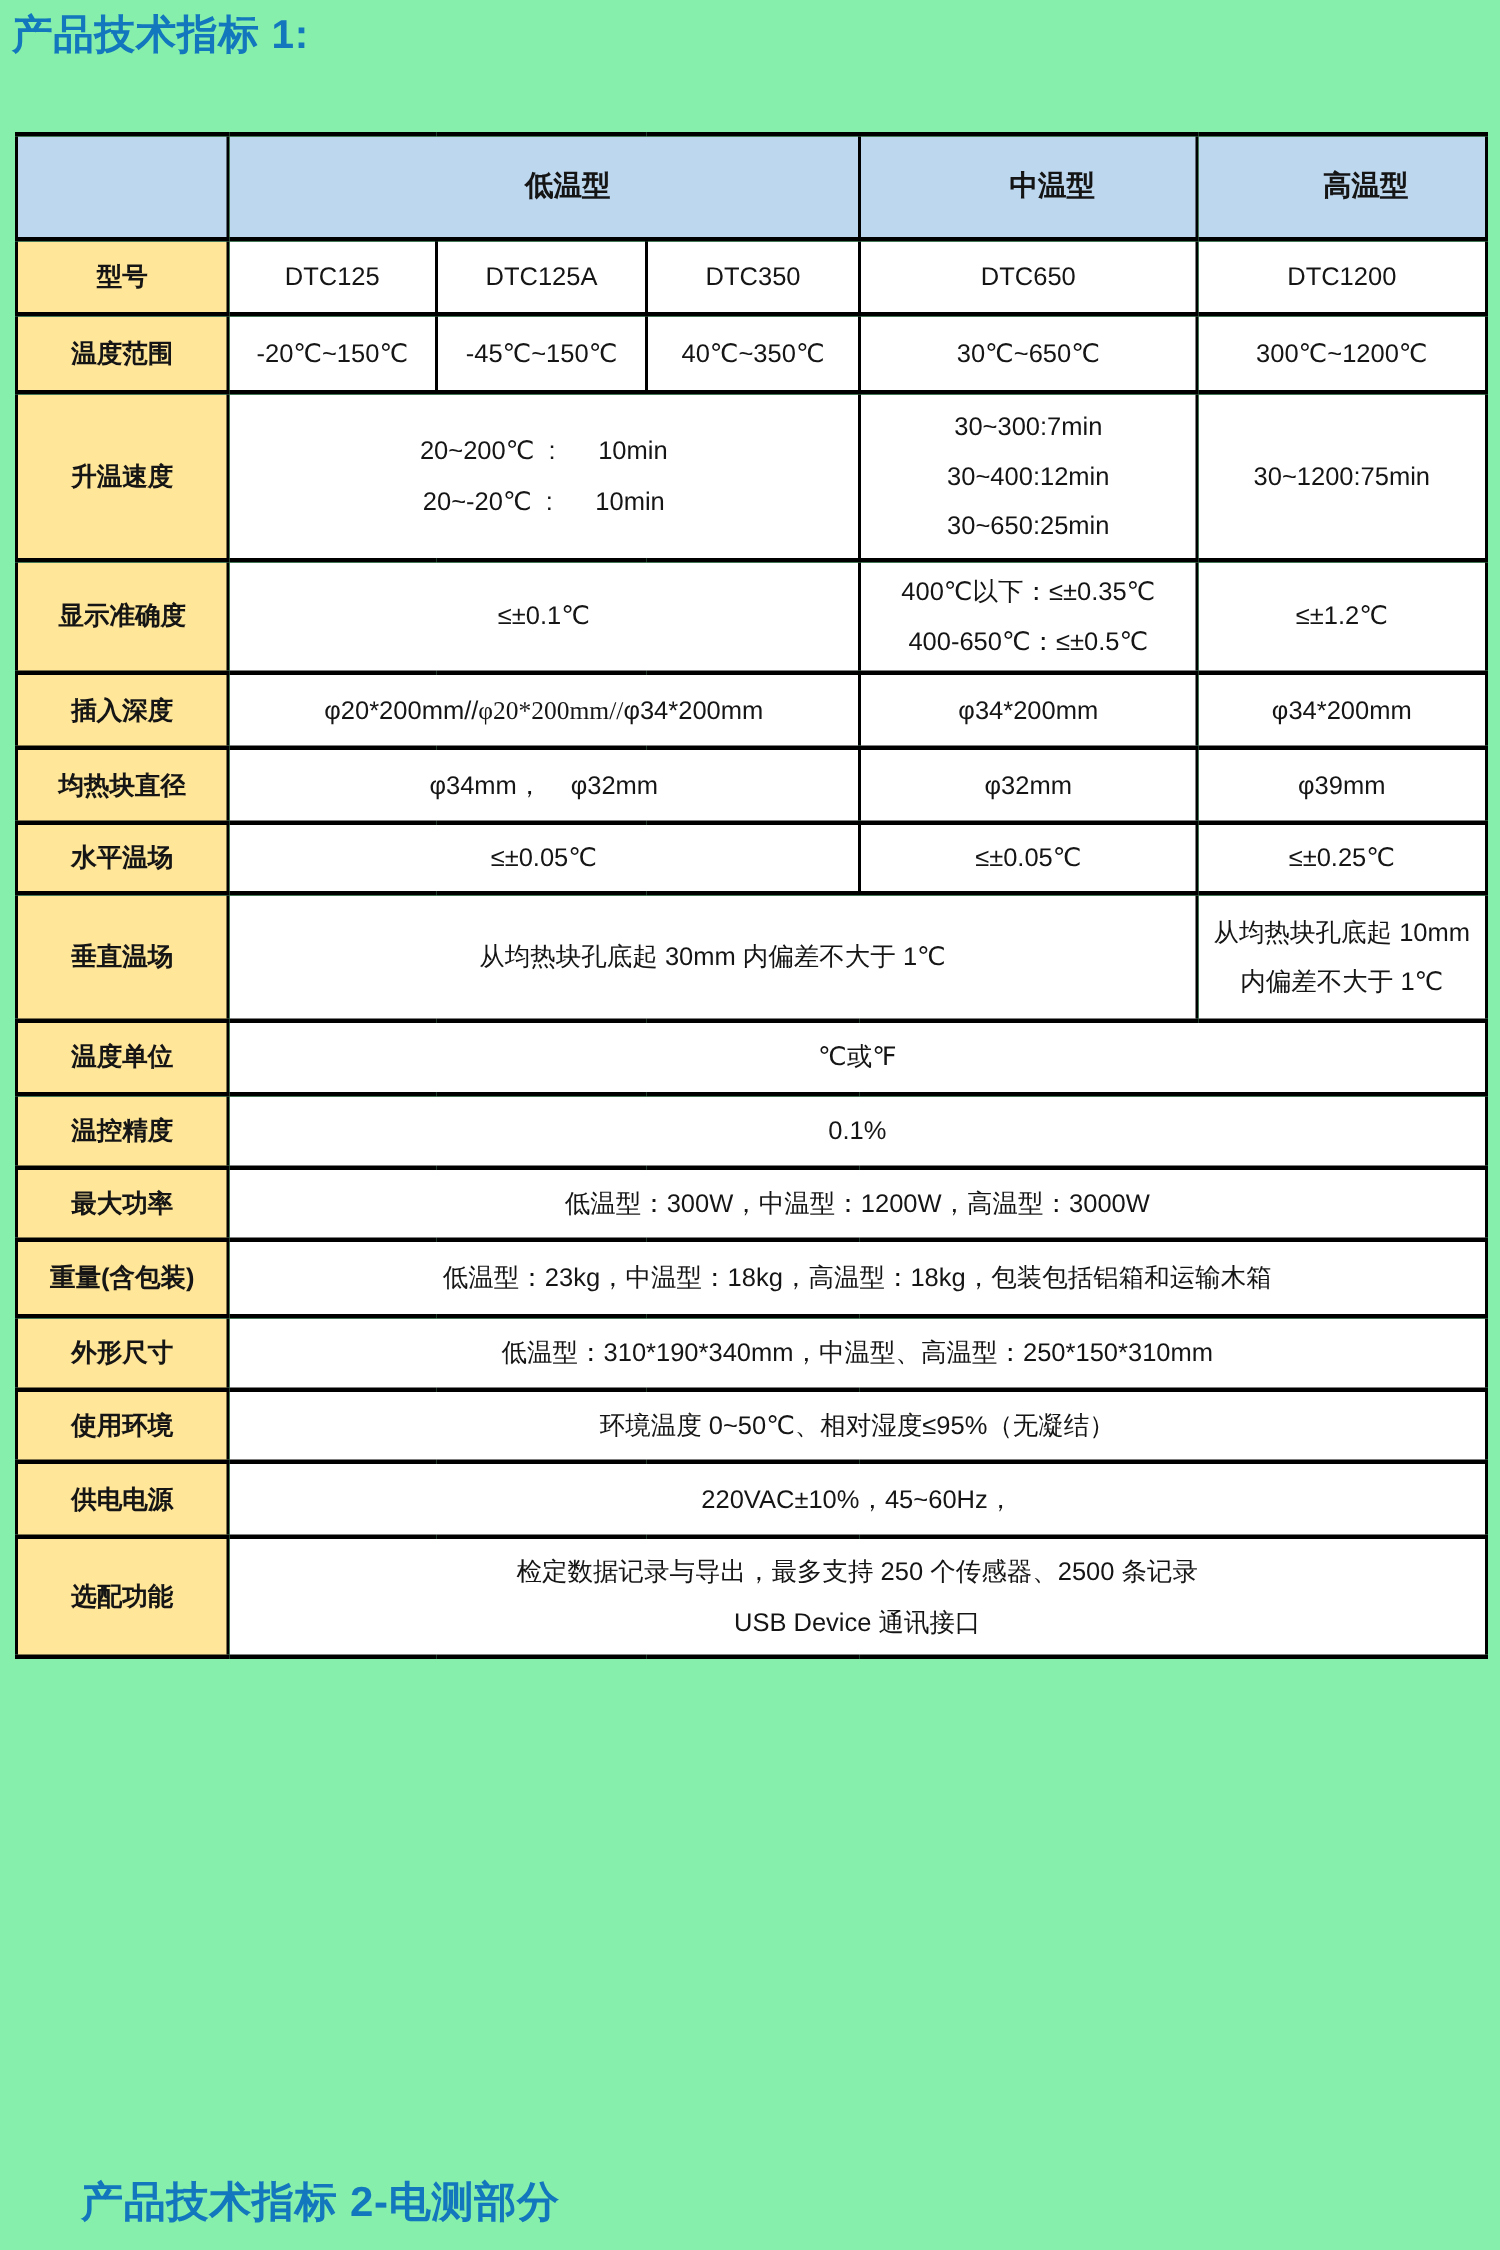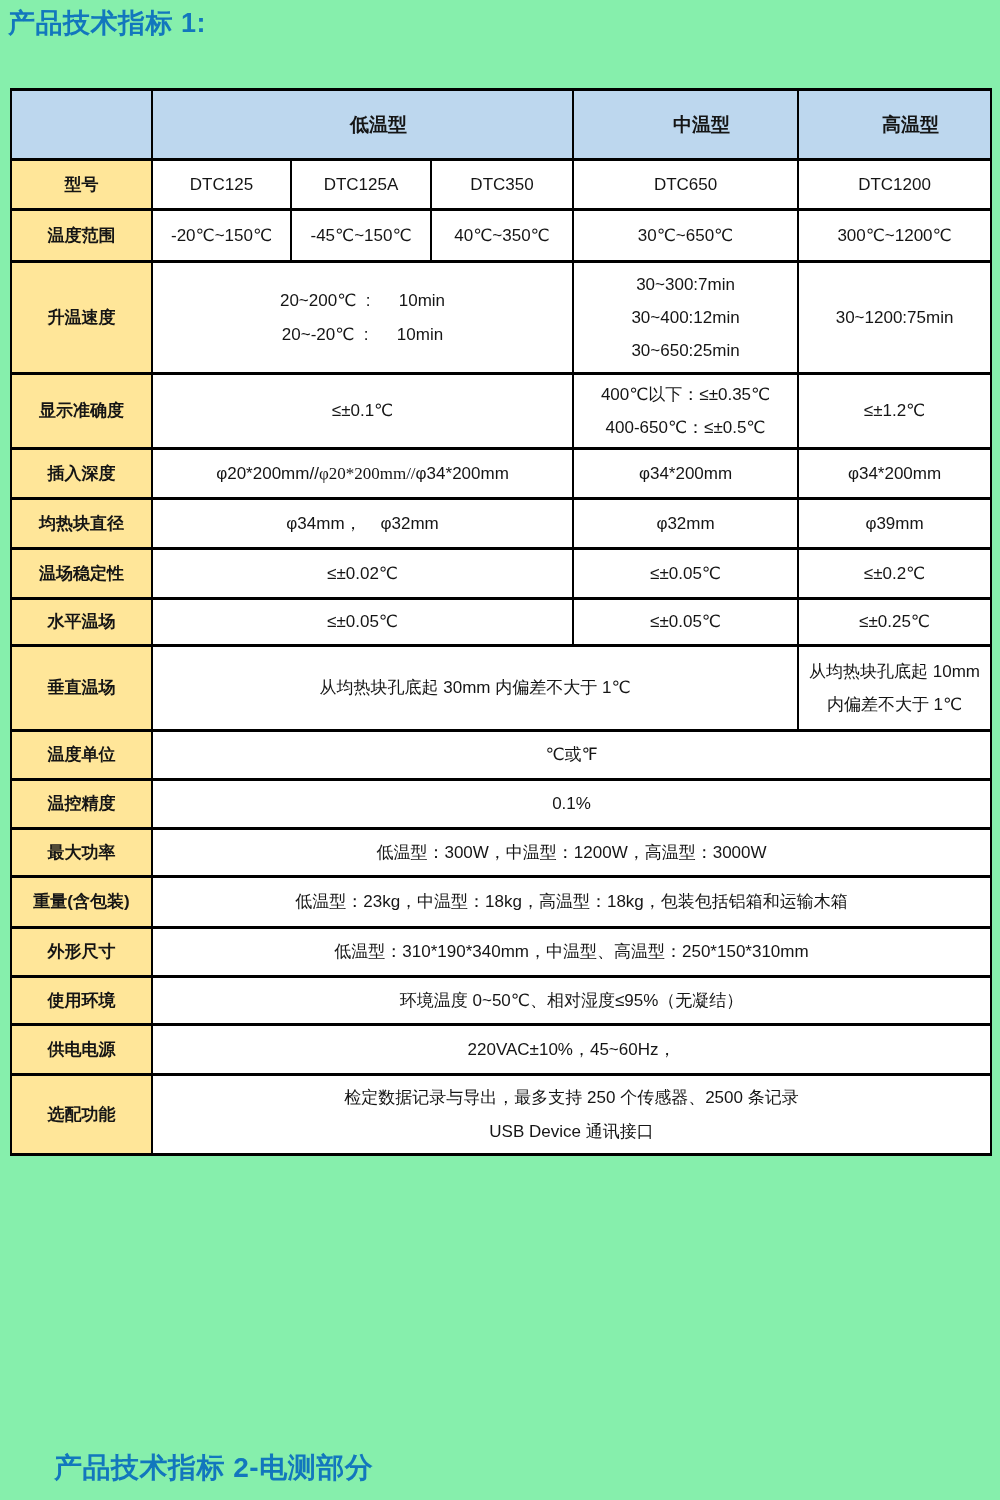--- a/index.html
+++ b/index.html
@@ -125,26 +125,20 @@
         <td class="v">φ34*200mm</td>
       </tr>
 
       <tr style="height:50px">
         <td class="lbl">均热块直径</td>
         <td class="v" colspan="3">φ34mm，    φ32mm</td>
         <td class="v">φ32mm</td>
         <td class="v">φ39mm</td>
       </tr>
 
-      <tr style="height:50px">
-        <td class="lbl">温场稳定性</td>
-        <td class="v" colspan="3">≤±0.02℃</td>
-        <td class="v">≤±0.05℃</td>
-        <td class="v">≤±0.2℃</td>
-      </tr>
 
       <tr style="height:47px">
         <td class="lbl">水平温场</td>
         <td class="v" colspan="3">≤±0.05℃</td>
         <td class="v">≤±0.05℃</td>
         <td class="v">≤±0.25℃</td>
       </tr>
 
       <tr style="height:85px">
         <td class="lbl">垂直温场</td>

